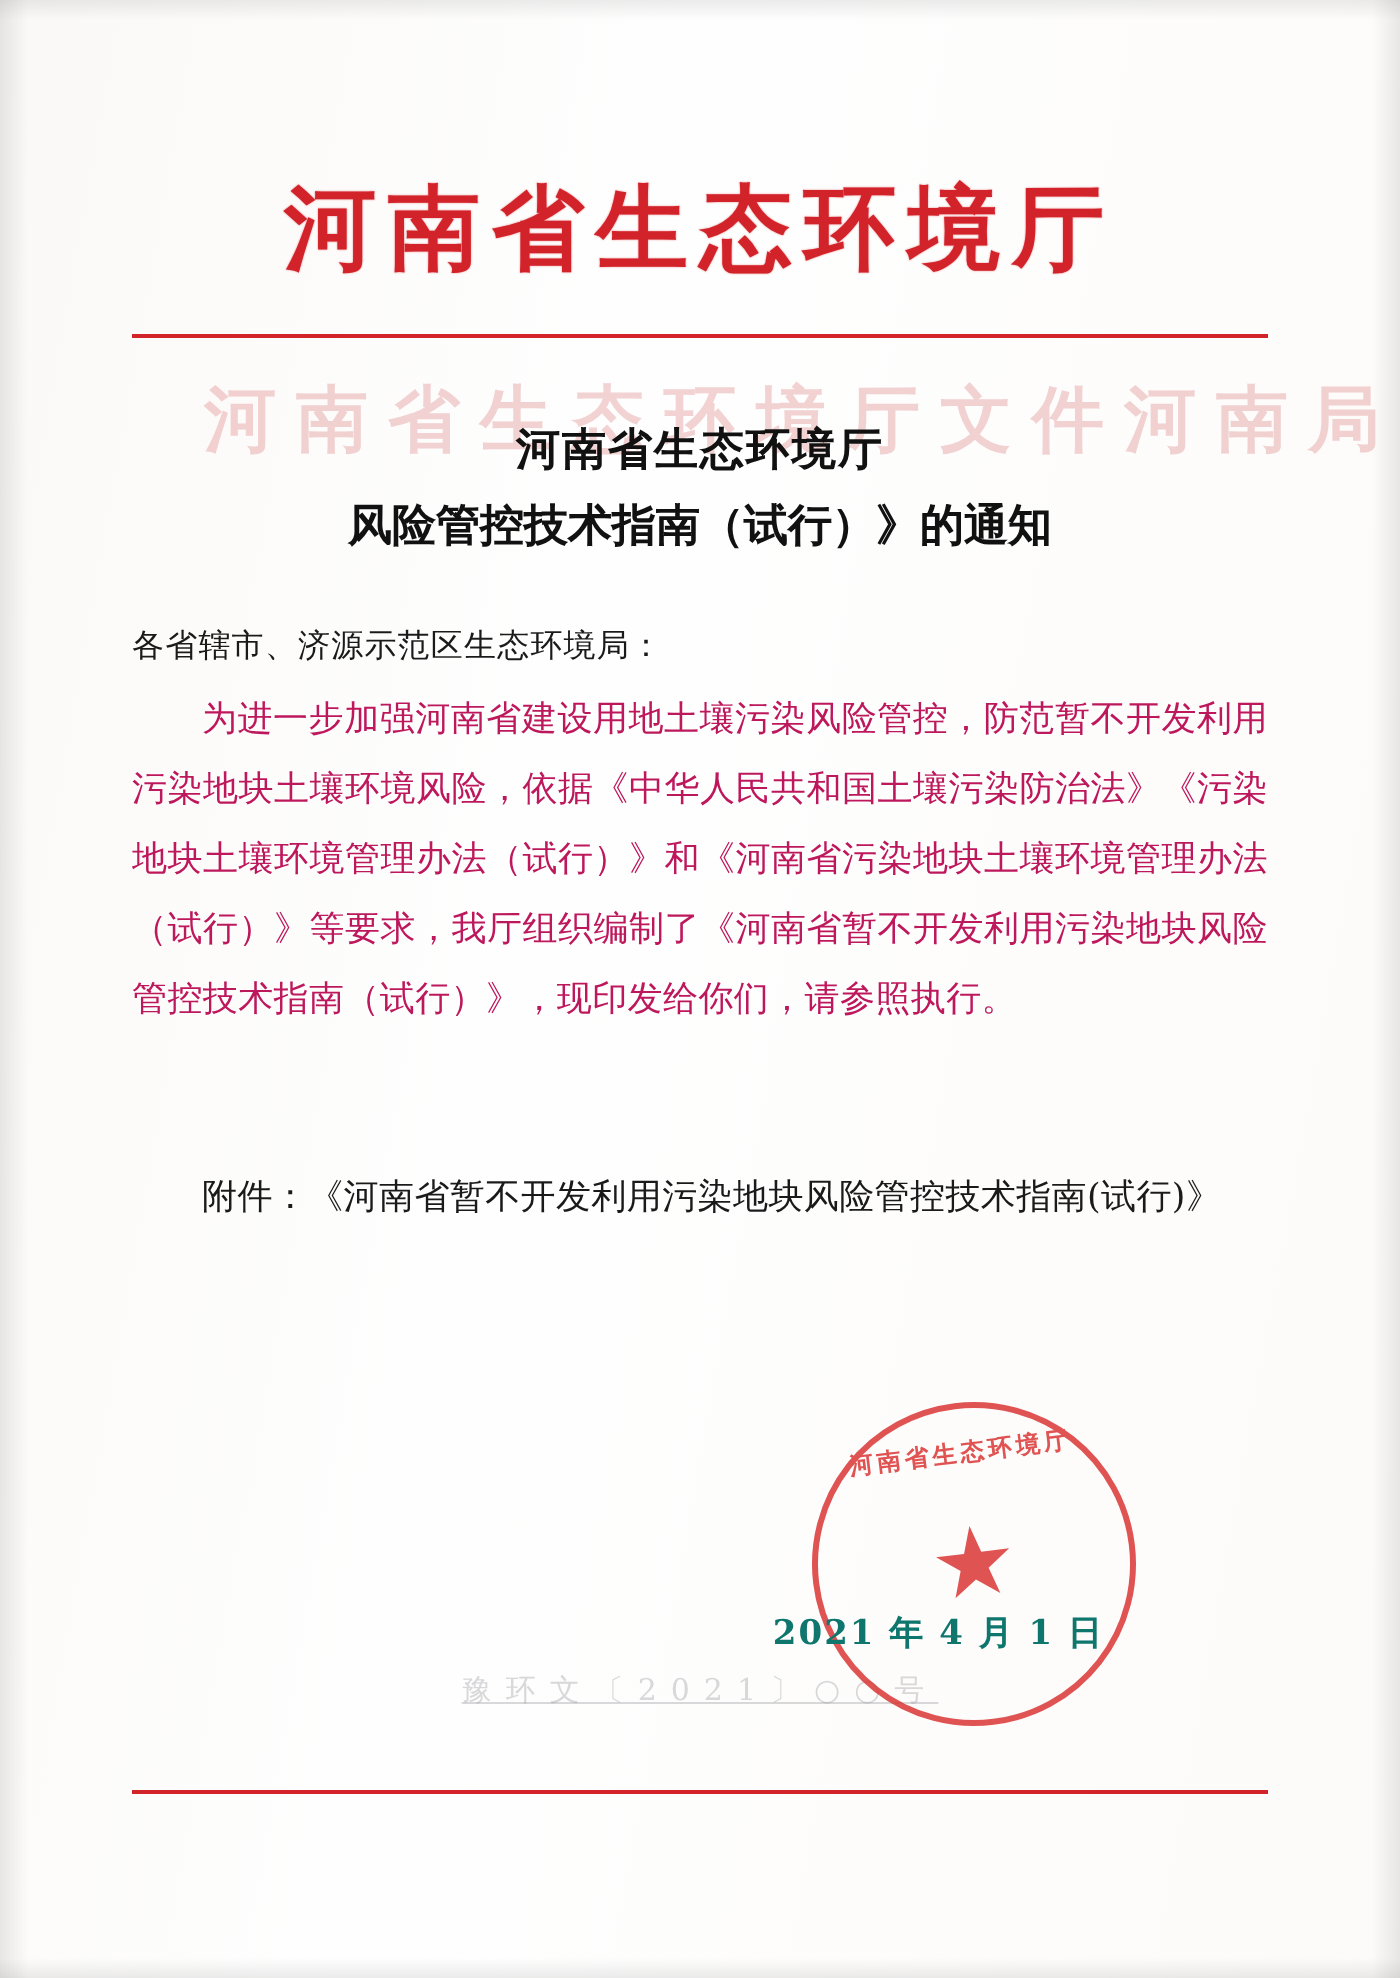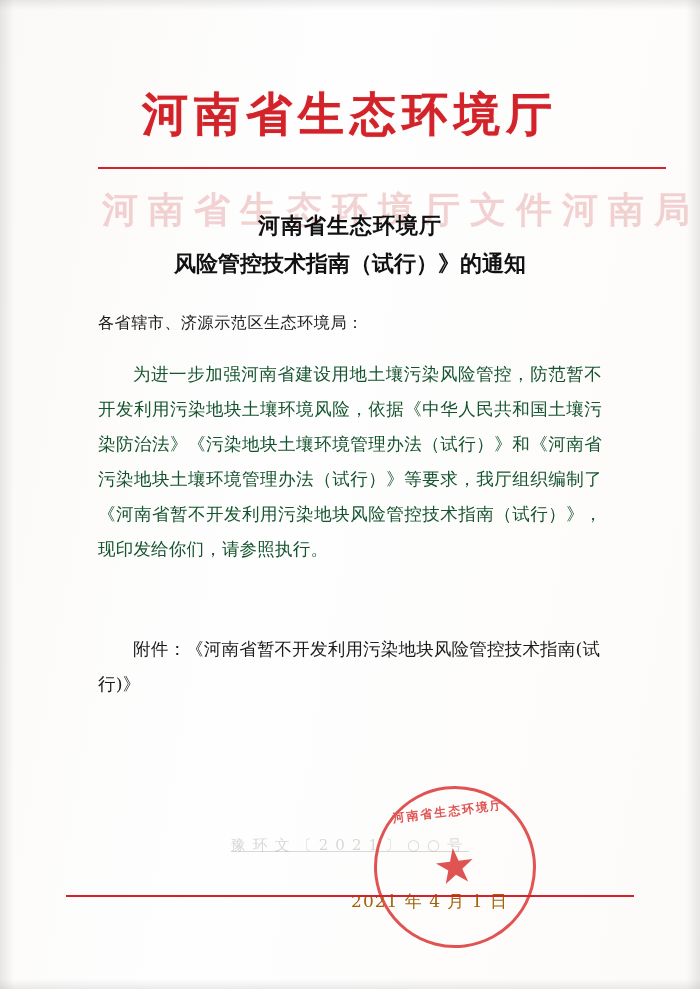--- a/index.html
+++ b/index.html
@@ -35,21 +35,21 @@
     pointer-events: none;
   }
   .edge-shade.left { left: 0; background: linear-gradient(90deg, rgba(120,120,120,0.16), rgba(255,255,255,0)); }
   .edge-shade.right { right: 0; background: linear-gradient(270deg, rgba(120,120,120,0.16), rgba(255,255,255,0)); }
   .edge-shade.top { left:0; right:0; top:0; height:10px; width:auto; bottom:auto; background: linear-gradient(180deg, rgba(120,120,120,0.14), rgba(255,255,255,0)); }
   .edge-shade.bottom { left:0; right:0; bottom:0; height:10px; width:auto; top:auto; background: linear-gradient(0deg, rgba(120,120,120,0.14), rgba(255,255,255,0)); }
 
   .content {
     position: relative;
     z-index: 3;
-    padding: 0 98px;
+    padding: 0 66px;
   }
 
   
   .masthead {
     text-align: center;
     padding-top: 88px;
   }
   .masthead-title {
     font-family: "DejaVu Serif", "Liberation Serif", serif;
     font-weight: 700;
@@ -114,53 +114,53 @@
   .doc-heading .line.l3 { letter-spacing: 0px; }
 
   
   .salutation {
     margin-top: 30px;
     font-size: 16px;
     color: #1a1a1a;
     letter-spacing: 0.6px;
   }
   .body-para {
-    margin-top: 24px;
+    margin-top: 9px;
     font-size: 17.5px;
-    color: #14532d;
+    color: #be185d;
     line-height: 2.0;
     text-align: justify;
     text-justify: inter-ideograph;
     text-indent: 2em;
     letter-spacing: 0.2px;
-    font-family: Liberation Mono, monospace;
   }
   .attachment {
     margin-top: 64px;
     font-size: 17.5px;
     color: #1a1a1a;
     line-height: 2.0;
     text-indent: 2em;
     letter-spacing: 0.2px;
   }
 
   
   .sign-block {
     position: relative;
     margin-top: 92px;
     height: 150px;
   }
   .doc-date {
     position: absolute;
-    right: 94px;
+    right: 82px;
     top: 96px;
     font-size: 17px;
-    color: #a16207;
+    color: #0f766e;
     letter-spacing: 1px;
     white-space: nowrap;
+    font-weight: bold;
   }
   .seal {
     position: absolute;
     right: 66px;
     top: -8px;
     width: 156px;
     height: 156px;
     border: 3px solid #d9302e;
     border-radius: 50%;
     opacity: 0.82;

